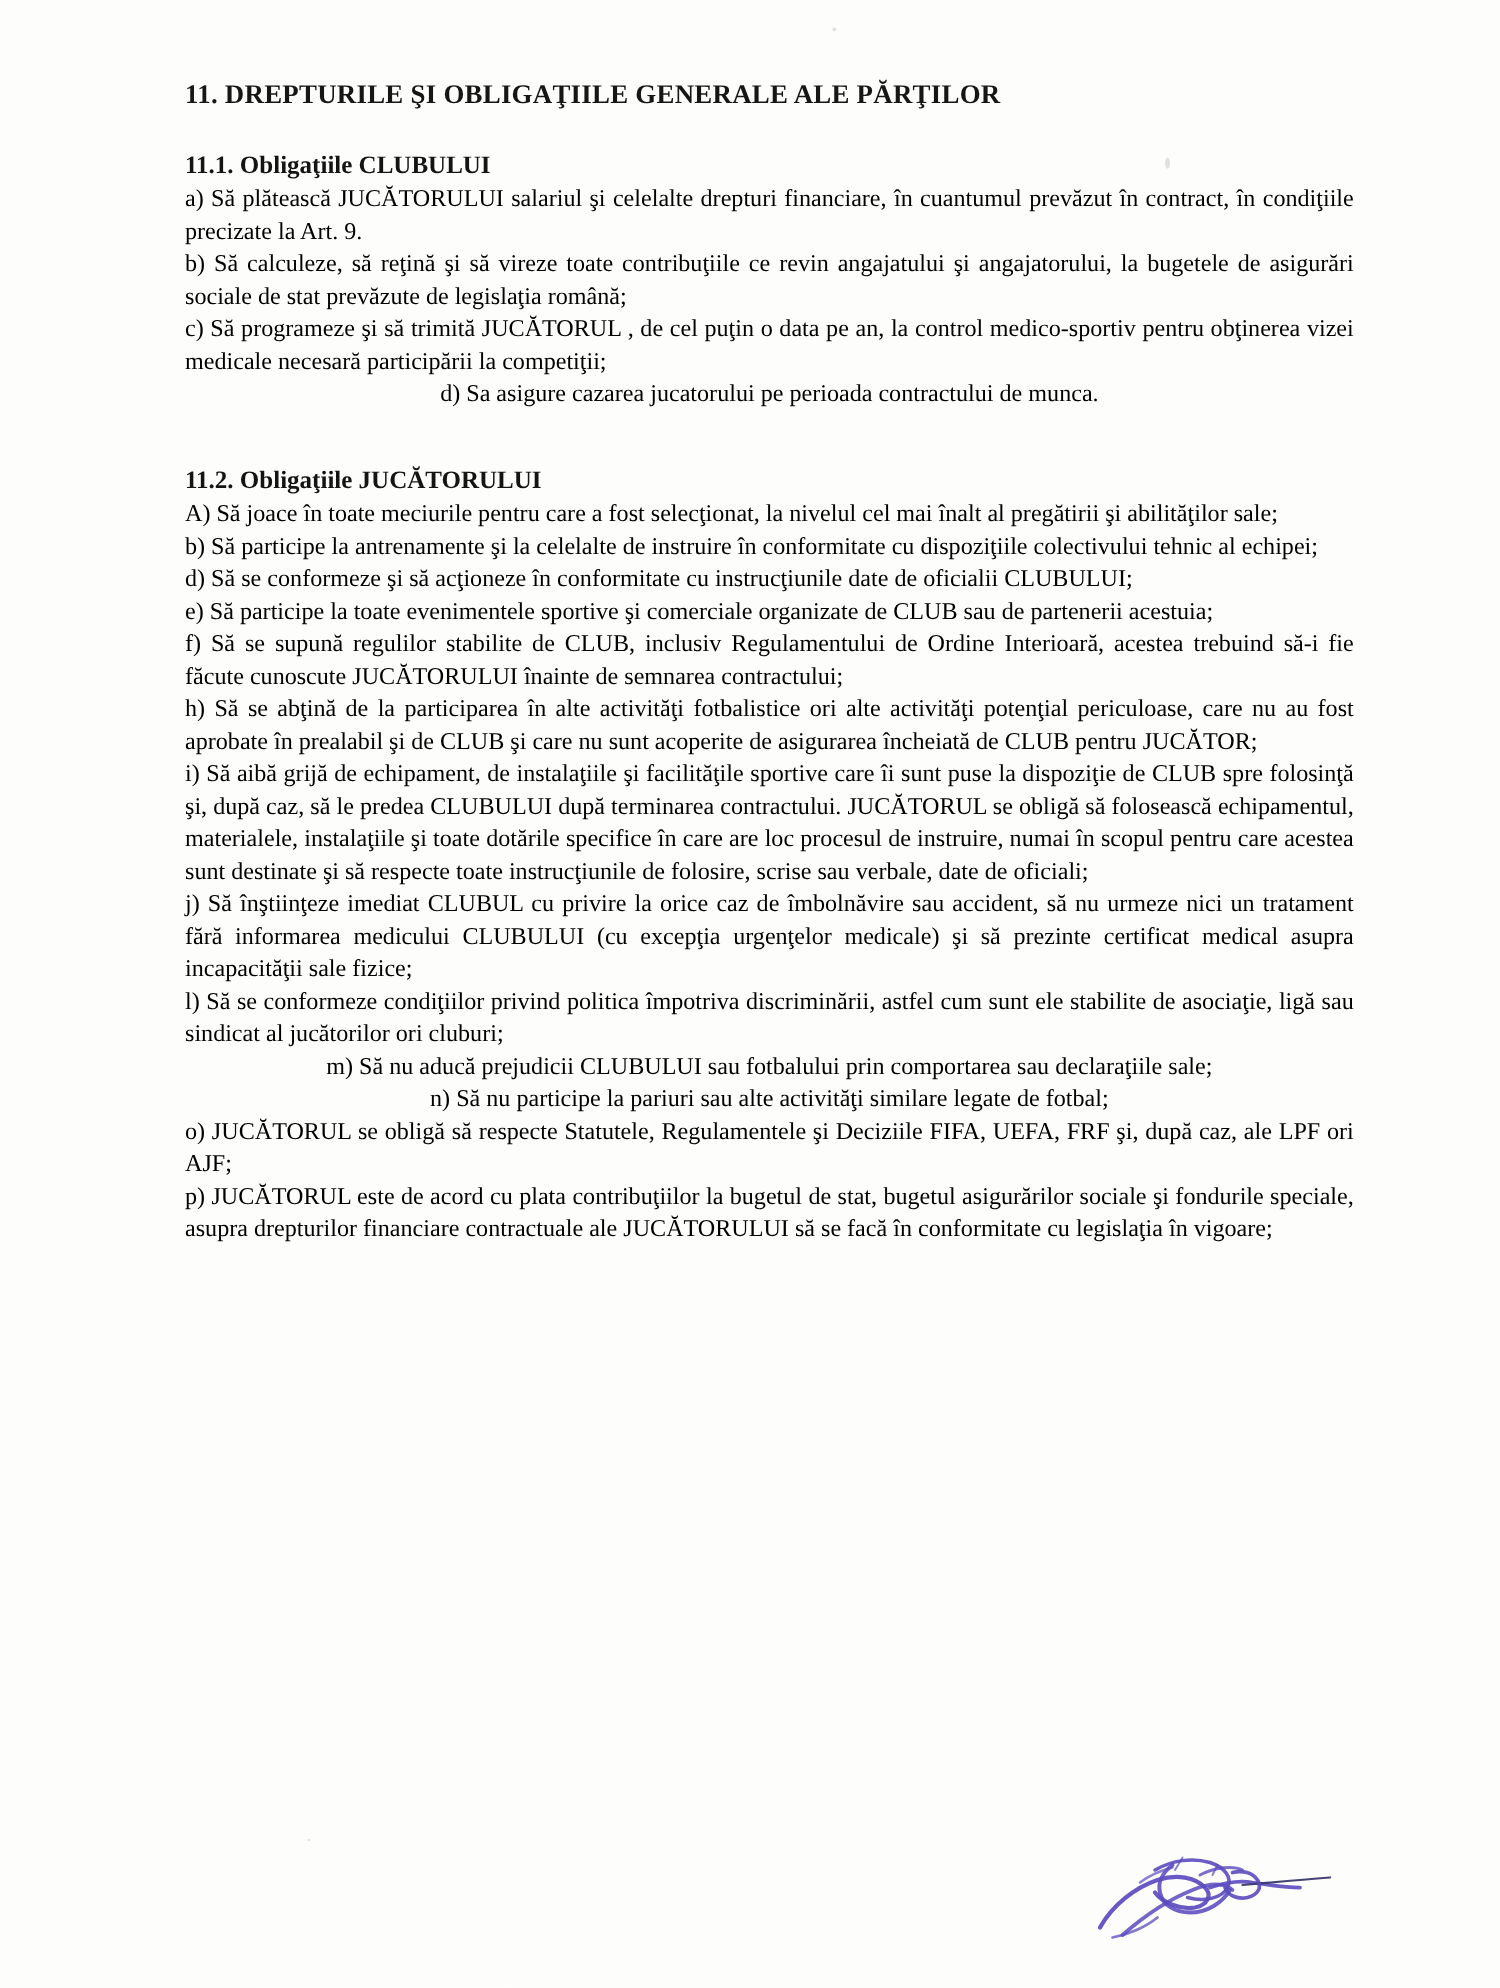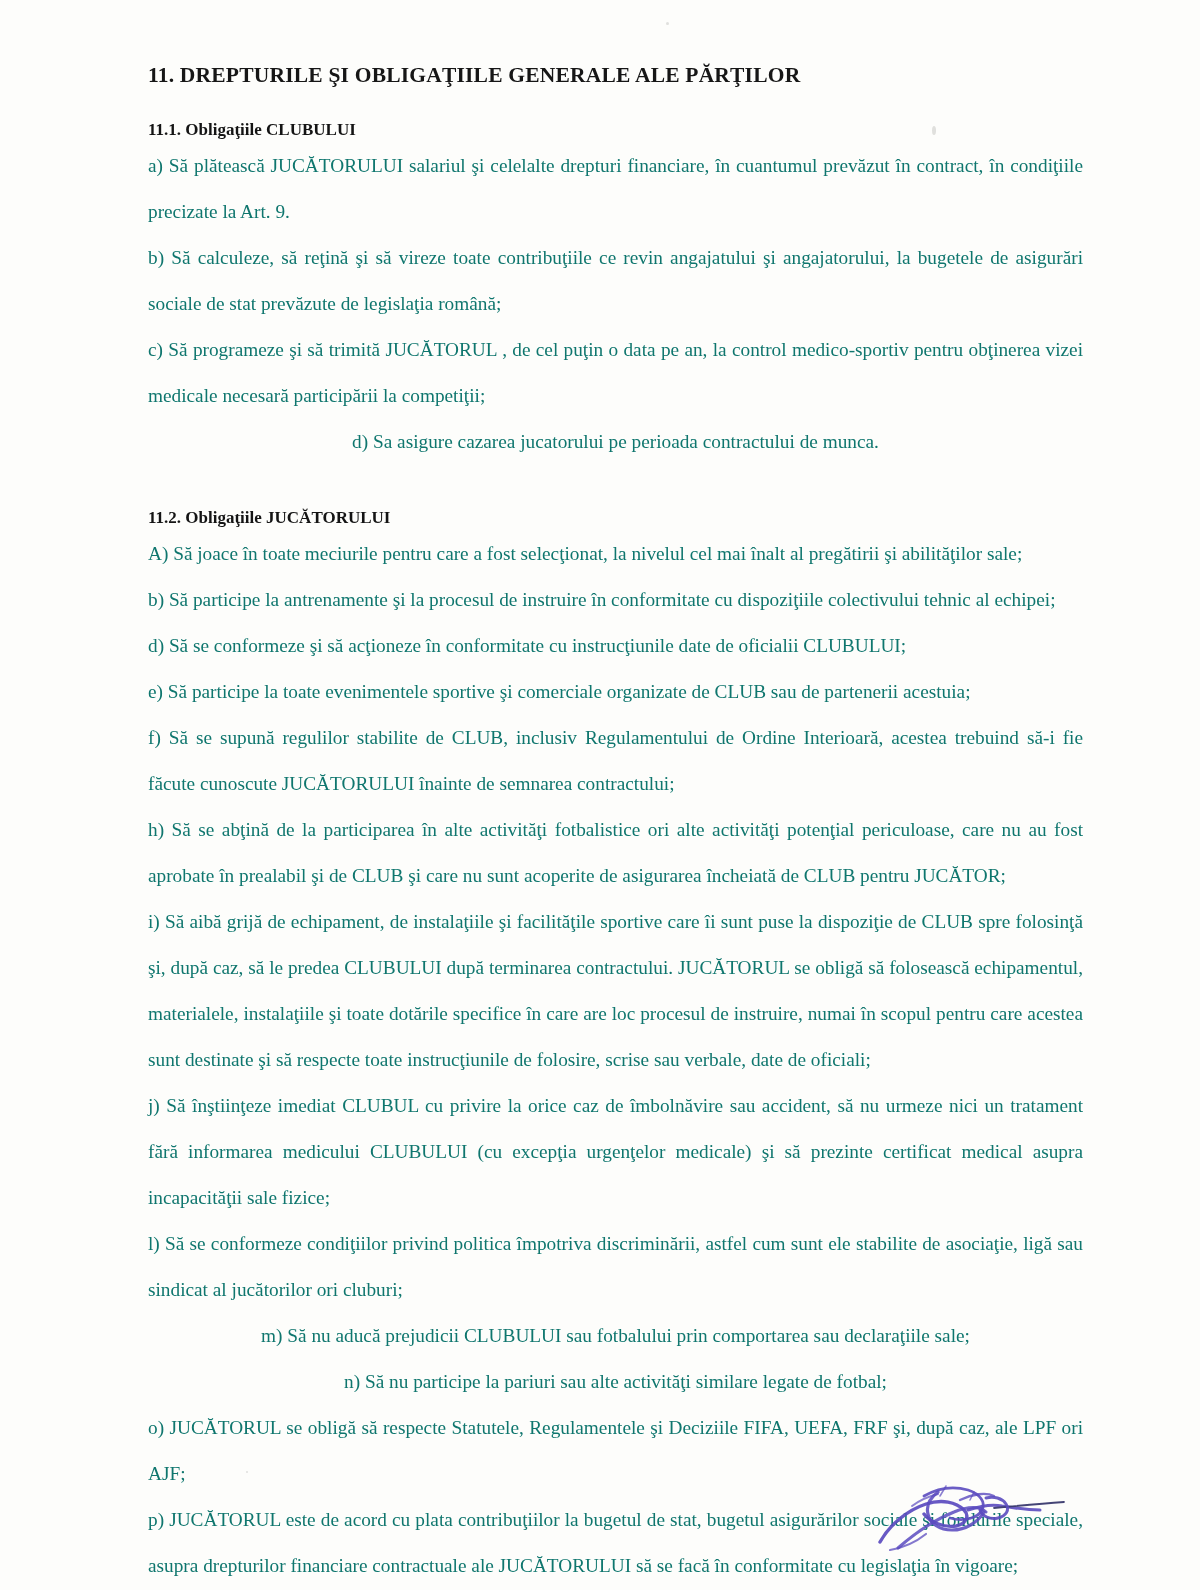--- a/index.html
+++ b/index.html
@@ -31,34 +31,34 @@
     letter-spacing: 0.2px;
     color: #161616;
     margin: 0 0 30px 0;
     line-height: 1.25;
     font-family: "Liberation Serif", "DejaVu Serif", serif;
   }
   .section {
     margin-bottom: 0;
   }
   .section-heading {
-    font-size: 17px;
+    font-size: 20px;
     font-weight: bold;
     color: #141414;
     margin: 0 0 2px 0;
     line-height: 1.3;
   }
   .section-body {
     margin: 0;
   }
   p.clause {
     margin: 0;
     font-size: 19.3px;
-    line-height: 46px;
-    color: #0f766e;
+    line-height: 26px;
+    color: #000000;
     text-align: justify;
     text-justify: inter-word;
     -webkit-hyphens: none;
     hyphens: none;
   }
   p.clause.nojust {
     text-align: center;
   }
   .gap-lg {
     height: 42px;
@@ -102,21 +102,21 @@
         <p class="clause nojust">d) Sa asigure cazarea jucatorului pe perioada contractului de munca.</p>
       </div>
     </div>
 
     <div class="gap-lg"></div>
 
     <div class="section">
       <div class="section-heading">11.2. Obligaţiile JUCĂTORULUI</div>
       <div class="section-body">
         <p class="clause">A) Să joace în toate meciurile pentru care a fost selecţionat, la nivelul cel mai înalt al pregătirii şi abilităţilor sale;</p>
-        <p class="clause">b) Să participe la antrenamente şi la procesul de instruire în conformitate cu dispoziţiile colectivului tehnic al echipei;</p>
+        <p class="clause">b) Să participe la antrenamente şi la celelalte de instruire în conformitate cu dispoziţiile colectivului tehnic al echipei;</p>
         <p class="clause">d) Să se conformeze şi să acţioneze în conformitate cu instrucţiunile date de oficialii CLUBULUI;</p>
         <p class="clause">e) Să participe la toate evenimentele sportive şi comerciale organizate de CLUB sau de partenerii acestuia;</p>
         <p class="clause">f) Să se supună regulilor stabilite de CLUB, inclusiv Regulamentului de Ordine Interioară, acestea trebuind să-i fie făcute cunoscute JUCĂTORULUI înainte de semnarea contractului;</p>
         <p class="clause">h) Să se abţină de la participarea în alte activităţi fotbalistice ori alte activităţi potenţial periculoase, care nu au fost aprobate în prealabil şi de CLUB şi care nu sunt acoperite de asigurarea încheiată de CLUB pentru JUCĂTOR;</p>
         <p class="clause">i) Să aibă grijă de echipament, de instalaţiile şi facilităţile sportive care îi sunt puse la dispoziţie de CLUB spre folosinţă şi, după caz, să le predea CLUBULUI după terminarea contractului. JUCĂTORUL se obligă să folosească echipamentul, materialele, instalaţiile şi toate dotările specifice în care are loc procesul de instruire, numai în scopul pentru care acestea sunt destinate şi să respecte toate instrucţiunile de folosire, scrise sau verbale, date de oficiali;</p>
         <p class="clause">j) Să înştiinţeze imediat CLUBUL cu privire la orice caz de îmbolnăvire sau accident, să nu urmeze nici un tratament fără informarea medicului CLUBULUI (cu excepţia urgenţelor medicale) şi să prezinte certificat medical asupra incapacităţii sale fizice;</p>
         <p class="clause">l) Să se conformeze condiţiilor privind politica împotriva discriminării, astfel cum sunt ele stabilite de asociaţie, ligă sau sindicat al jucătorilor ori cluburi;</p>
         <p class="clause nojust">m) Să nu aducă prejudicii CLUBULUI sau fotbalului prin comportarea sau declaraţiile sale;</p>
         <p class="clause nojust">n) Să nu participe la pariuri sau alte activităţi similare legate de fotbal;</p>
         <p class="clause">o) JUCĂTORUL  se obligă să respecte Statutele, Regulamentele şi Deciziile FIFA, UEFA, FRF şi, după caz, ale LPF ori AJF;</p>

